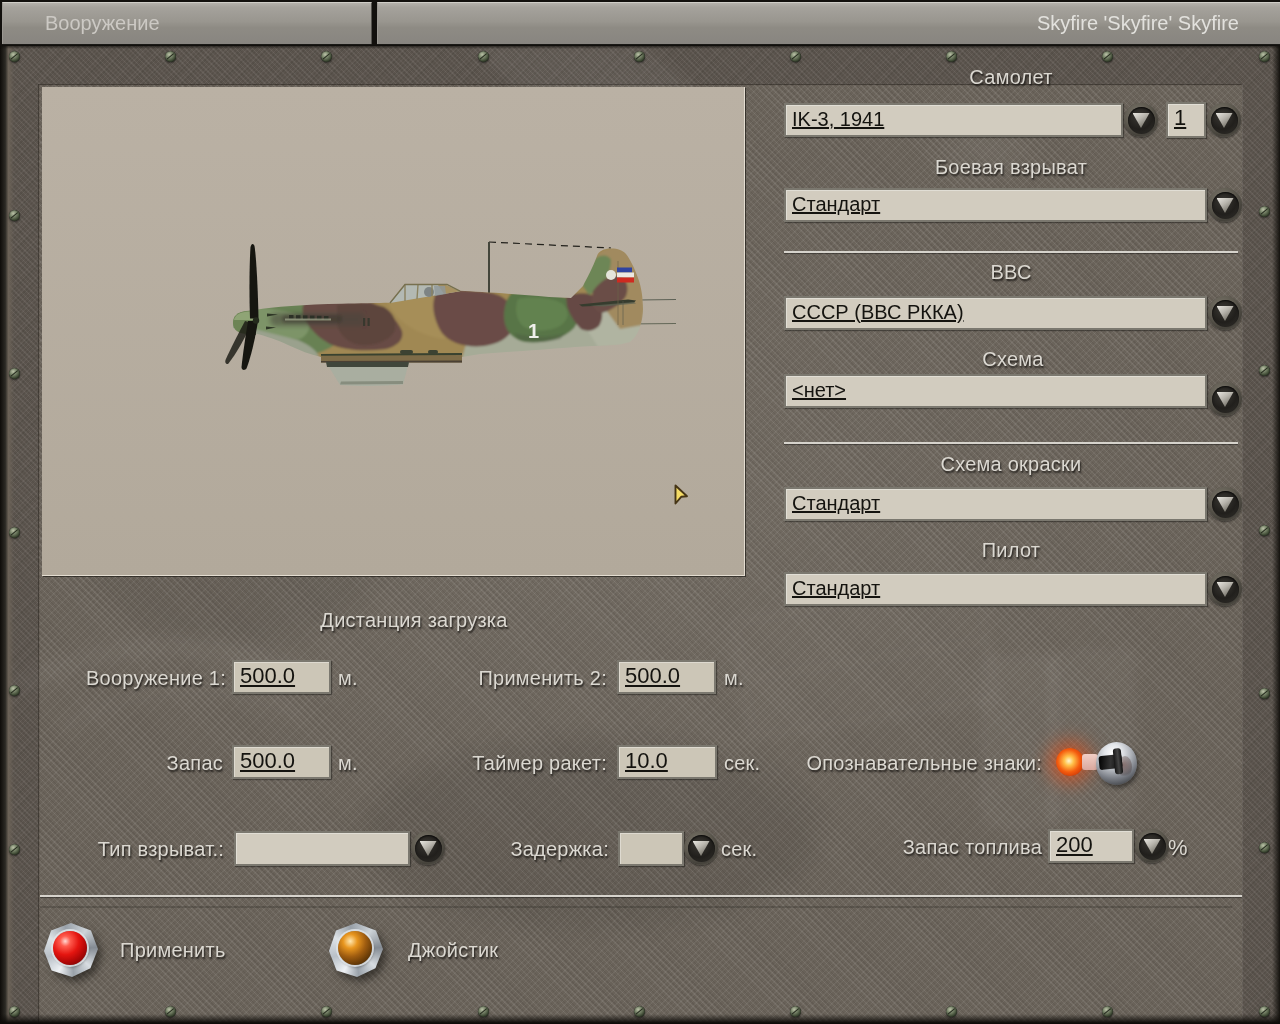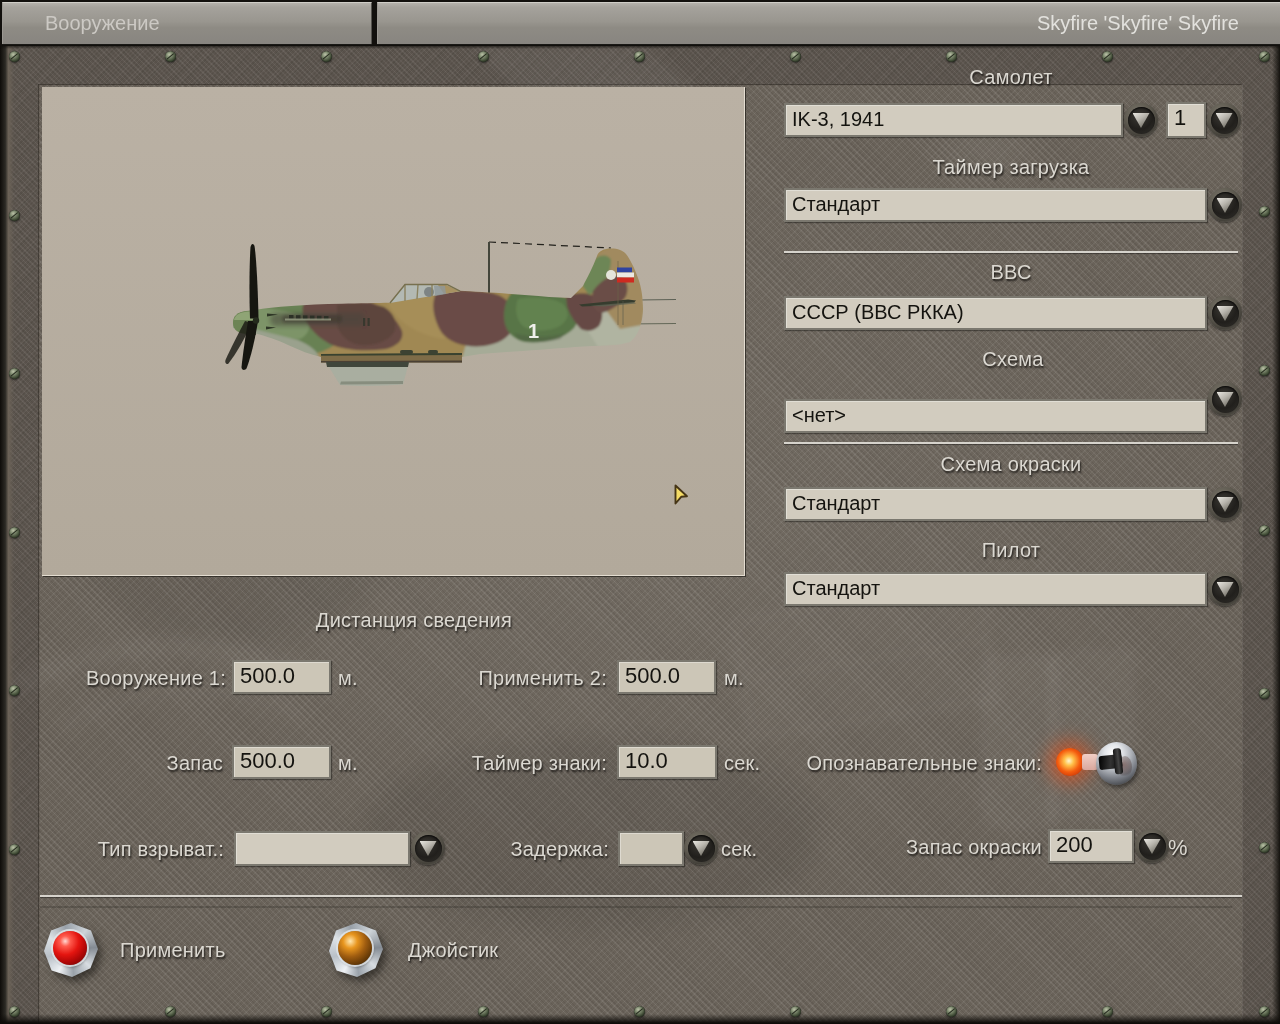--- a/index.html
+++ b/index.html
@@ -53,21 +53,21 @@
   border-right:1px solid #e4ddd1;border-bottom:1px solid #e4ddd1;
   box-shadow:1px 1px 0 rgba(20,18,14,.6);}
 
 .lbl{position:absolute;font-size:20px;letter-spacing:.25px;color:#dbd8d1;text-shadow:1px 2px 2px rgba(15,13,10,.85);
   white-space:nowrap;text-align:center;}
 .lblc{transform:translateX(-50%);}
 .lblr{transform:translateX(-100%);}
 
 .fld{position:absolute;background:#d2ccbf;border:2px solid #7b786f;box-sizing:border-box;
   font-size:20px;color:#14130f;line-height:29px;padding-left:6px;white-space:nowrap;overflow:hidden;
-  box-shadow:inset 1px 1px 0 rgba(255,255,255,.35), 1px 1px 1px rgba(10,9,7,.4);}
+  box-shadow:inset 1px 1px 0 rgba(255,255,255,.35), 1px 1px 1px rgba(10,9,7,.4);text-decoration:underline;}
 .inp{background:#ccc6b7;font-size:22px;line-height:27px;}
 .big{font-size:22px;line-height:27px;}
 
 .rbtn{position:absolute;width:34px;height:34px;border-radius:50%;
   background:radial-gradient(circle at 40% 32%, #7b766b 0%, #5d594f 45%, #44413a 70%, #6b665c 100%);
   box-shadow:0 1px 2px rgba(0,0,0,.5);}
 .rbtn:before{content:"";position:absolute;left:3.5px;top:3.5px;width:27px;height:27px;border-radius:50%;
   background:radial-gradient(circle at 42% 35%, #3a3833 0%, #211f1c 55%, #35332e 100%);
   box-shadow:inset 0 1px 2px rgba(0,0,0,.8);}
 .rbtn:after{content:"";position:absolute;left:8.5px;top:10px;width:17px;height:15px;
@@ -311,66 +311,66 @@
   <svg id="cursor" style="position:absolute;left:674px;top:484px" width="16" height="22" viewBox="0 0 16 22">
     <path d="M1.5,1.5 L13,12.2 L7.2,12.8 L1.5,19.5 Z" fill="#f5dc66" stroke="#463516" stroke-width="1.9" stroke-linejoin="round"></path>
   </svg>
   <div id="widgets">
 
     <div class="lbl lblc" style="left:1011px;top:66px">Самолет</div>
     <div class="fld" style="left:784px;top:103px;width:339px;height:34px">IK-3, 1941</div>
     <div class="rbtn" style="left:1124px;top:103px"></div>
     <div class="fld big" style="left:1166px;top:102px;width:40px;height:36px">1</div>
     <div class="rbtn" style="left:1207px;top:103px"></div>
-    <div class="lbl lblc" style="left:1011px;top:156px">Таймер загрузка</div>
+    <div class="lbl lblc" style="left:1011px;top:156px">Боевая взрыват</div>
     <div class="fld" style="left:784px;top:188px;width:423px;height:34px">Стандарт</div>
     <div class="rbtn" style="left:1208px;top:188px"></div>
     <div class="sep" style="left:784px;top:251px;width:454px"></div>
     <div class="lbl lblc" style="left:1011px;top:261px">ВВС</div>
     <div class="fld" style="left:784px;top:296px;width:423px;height:34px">СССР (ВВС РККА)</div>
     <div class="rbtn" style="left:1208px;top:296px"></div>
     <div class="lbl lblc" style="left:1013px;top:348px">Схема</div>
-    <div class="fld" style="left:784px;top:399px;width:423px;height:34px">&lt;нет&gt;</div>
+    <div class="fld" style="left:784px;top:374px;width:423px;height:34px">&lt;нет&gt;</div>
     <div class="rbtn" style="left:1208px;top:382px"></div>
     <div class="sep" style="left:784px;top:442px;width:454px"></div>
     <div class="lbl lblc" style="left:1011px;top:453px">Схема окраски</div>
     <div class="fld" style="left:784px;top:487px;width:423px;height:34px">Стандарт</div>
     <div class="rbtn" style="left:1208px;top:487px"></div>
     <div class="lbl lblc" style="left:1011px;top:539px">Пилот</div>
     <div class="fld" style="left:784px;top:572px;width:423px;height:34px">Стандарт</div>
     <div class="rbtn" style="left:1208px;top:572px"></div>
 
-    <div class="lbl lblc" style="left:414px;top:609px">Дистанция сведения</div>
+    <div class="lbl lblc" style="left:414px;top:609px">Дистанция загрузка</div>
     <div class="lbl lblr" style="left:226px;top:667px">Вооружение 1:</div>
     <div class="fld inp" style="left:232px;top:660px;width:99px;height:34px">500.0</div>
     <div class="lbl" style="left:338px;top:667px">м.</div>
     <div class="lbl lblr" style="left:607px;top:667px">Применить 2:</div>
     <div class="fld inp" style="left:617px;top:660px;width:99px;height:34px">500.0</div>
     <div class="lbl" style="left:724px;top:667px">м.</div>
     <div class="lbl lblr" style="left:223px;top:752px">Запас</div>
     <div class="fld inp" style="left:232px;top:745px;width:99px;height:34px">500.0</div>
     <div class="lbl" style="left:338px;top:752px">м.</div>
-    <div class="lbl lblr" style="left:607px;top:752px">Таймер знаки:</div>
+    <div class="lbl lblr" style="left:607px;top:752px">Таймер ракет:</div>
     <div class="fld inp" style="left:617px;top:745px;width:100px;height:34px">10.0</div>
     <div class="lbl" style="left:724px;top:752px">сек.</div>
     <div class="lbl lblr" style="left:224px;top:838px">Тип взрыват.:</div>
     <div class="fld" style="left:234px;top:831px;width:176px;height:35px"></div>
     <div class="rbtn" style="left:411px;top:831px"></div>
     <div class="lbl lblr" style="left:609px;top:838px">Задержка:</div>
     <div class="fld inp" style="left:618px;top:831px;width:66px;height:35px"></div>
     <div class="rbtn" style="left:684px;top:831px"></div>
     <div class="lbl" style="left:721px;top:838px">сек.</div>
     <div class="lbl lblr" style="left:1042px;top:752px">Опознавательные знаки:</div>
     <div id="toggle">
         <div class="lamp"></div>
         <div class="stem"></div>
         <div class="ball"></div>
         <div class="lever"></div>
       </div>
-    <div class="lbl lblr" style="left:1042px;top:836px">Запас окраски</div>
+    <div class="lbl lblr" style="left:1042px;top:836px">Запас топлива</div>
     <div class="fld big" style="left:1048px;top:829px;width:86px;height:34px">200</div>
     <div class="rbtn" style="left:1135px;top:829px"></div>
     <div class="lbl big" style="left:1168px;top:834px">%</div>
 
     <div class="sep" style="left:40px;top:895px;width:1202px"></div>
     <div style="position:absolute;left:40px;top:906px;width:1192px;height:2px;background:rgba(28,26,22,.22)"></div>
     <div class="pushbtn" id="btnred" style="left:44px;top:923px"></div>
     <div class="lbl" style="left:120px;top:939px">Применить</div>
     <div class="pushbtn" id="btnamber" style="left:329px;top:923px"></div>
     <div class="lbl" style="left:408px;top:939px">Джойстик</div>

